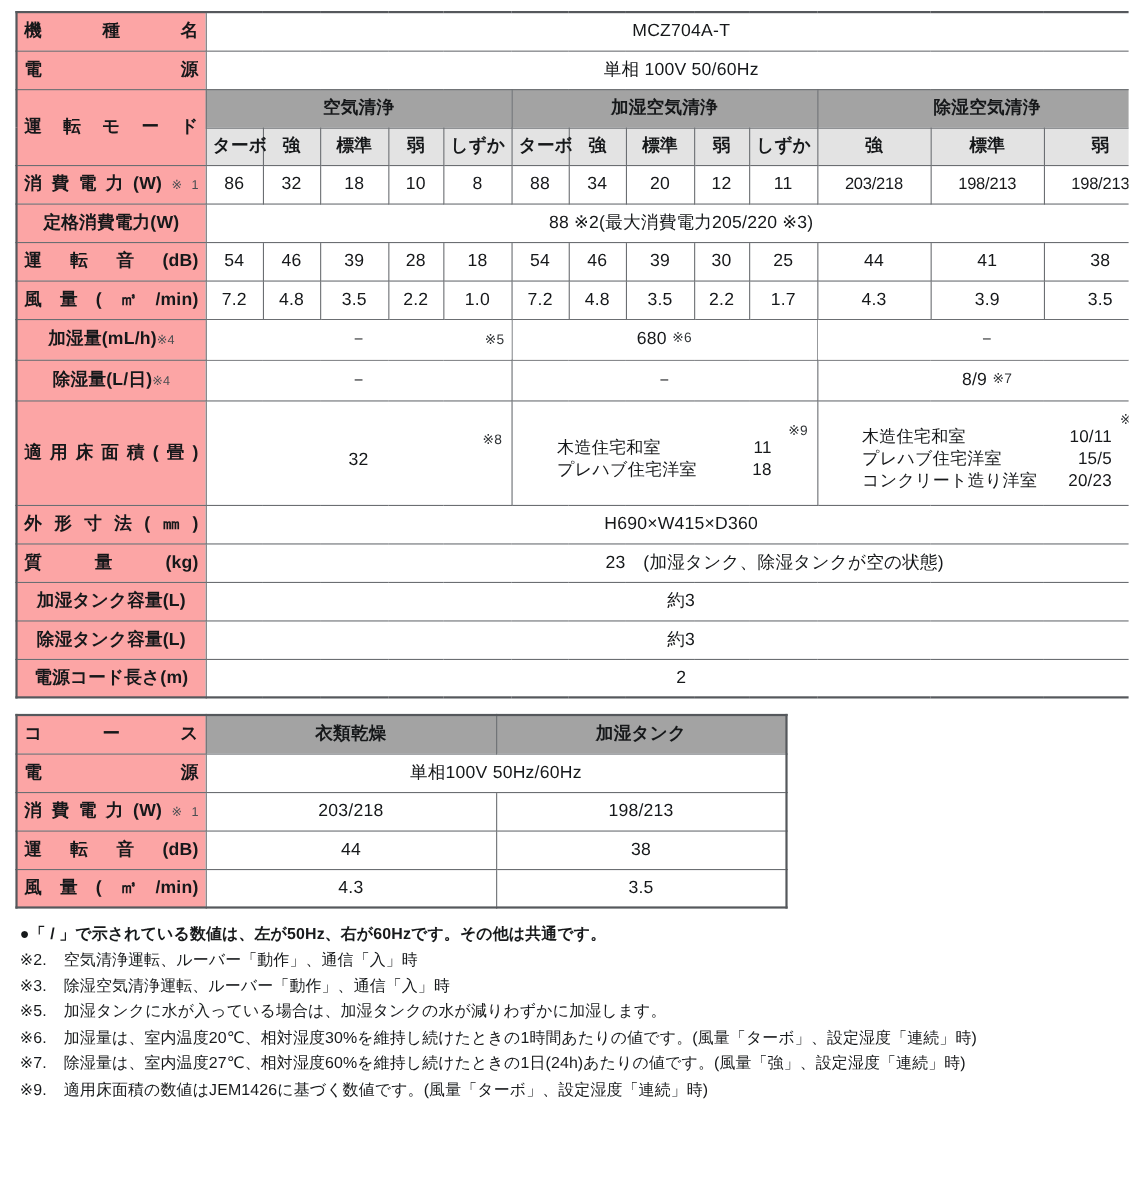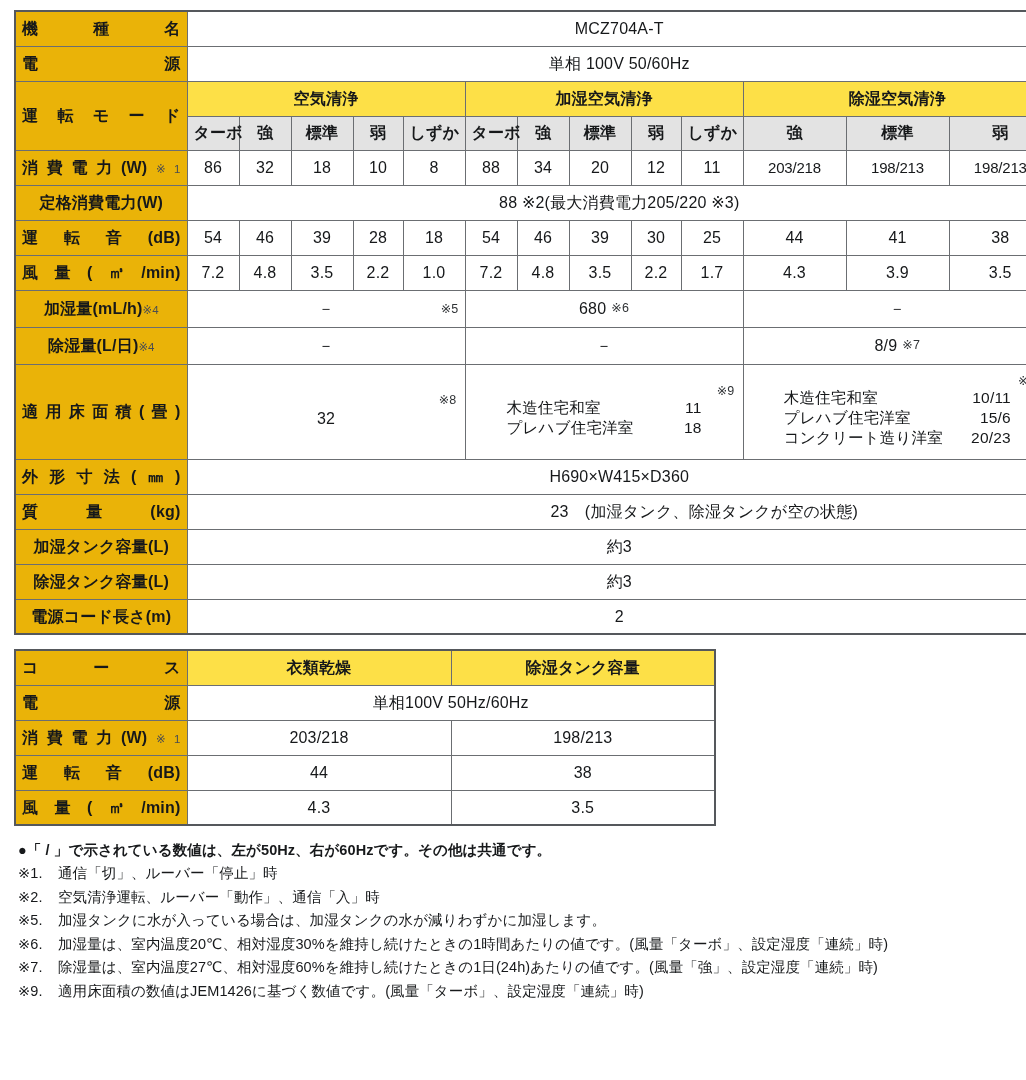--- a/index.html
+++ b/index.html
@@ -29,38 +29,38 @@
     font-size:16px;
     line-height:1.2;
     text-align:center;
     vertical-align:middle;
     color:#16181a;
     white-space:nowrap;
     letter-spacing:0.2px;
   }
   
   td.lbl{
-    background:#eab308;
+    background:#fca5a5;
     font-weight:bold;
     font-size:16.5px;
     padding:0 9px;
     text-align:justify;
     text-align-last:justify;
     letter-spacing:0;
   }
   td.lbl .lw{display:block;}
   td.lbl.noj{text-align-last:center;}
   td.lbl .sup{
     font-weight:normal;
     font-size:11.5px;
     color:#4a4d51;
     letter-spacing:0;
   }
   td.hd{
-    background:#fde047;
+    background:#a3a3a3;
     font-weight:bold;
     font-size:16.5px;
   }
   td.sub{
     background:#e3e3e3;
     font-weight:bold;
     font-size:15.5px;
     padding:0 2px;
   }
   td.val{background:#ffffff;font-size:16px;}
@@ -310,21 +310,21 @@
         <td class="val area" colspan="3">
           <span class="note-tr">※10</span>
           <span class="area-wrap-right">
             <span class="area-rows">
               <span class="area-row">
                 <span class="nm">木造住宅和室</span>
                 <span class="nv">10/11</span>
               </span>
               <span class="area-row">
                 <span class="nm">プレハブ住宅洋室</span>
-                <span class="nv">15/6</span>
+                <span class="nv">15/5</span>
               </span>
               <span class="area-row">
                 <span class="nm">コンクリート造り洋室</span>
                 <span class="nv">20/23</span>
               </span>
             </span>
           </span>
         </td>
       </tr>
 
@@ -373,21 +373,21 @@
       <col class="c-lbl">
       <col style="width:264px">
         <col style="width:264px">
     </colgroup>
     <tbody>
       <tr style="height:35px;">
         <td class="lbl">
             <span class="lw">コース</span>
           </td>
         <td class="hd">衣類乾燥</td>
-        <td class="hd">除湿タンク容量</td>
+        <td class="hd">加湿タンク</td>
       </tr>
       <tr style="height:35px;">
         <td class="lbl">
             <span class="lw">電源</span>
           </td>
         <td class="val" colspan="2">単相100V  50Hz/60Hz</td>
       </tr>
       <tr style="height:35px;">
         <td class="lbl">
           <span class="lw"><span>消費電力(W)</span><span class="sup">※1</span></span>
@@ -408,22 +408,22 @@
           </td>
         <td class="val">4.3</td>
         <td class="val">3.5</td>
       </tr>
     </tbody>
   </table>
 
   <div class="notes">
     <div class="n bul">●「 / 」で示されている数値は、左が50Hz、右が60Hzです。その他は共通です。</div>
 
-    <div class="n"><span class="num">※1.</span><span>通信「切」、ルーバー「停止」時</span></div>
     <div class="n"><span class="num">※2.</span><span>空気清浄運転、ルーバー「動作」、通信「入」時</span></div>
+    <div class="n"><span class="num">※3.</span><span>除湿空気清浄運転、ルーバー「動作」、通信「入」時</span></div>
     <div class="n"><span class="num">※5.</span><span>加湿タンクに水が入っている場合は、加湿タンクの水が減りわずかに加湿します。</span></div>
     <div class="n"><span class="num">※6.</span><span>加湿量は、室内温度20℃、相対湿度30%を維持し続けたときの1時間あたりの値です。(風量「ターボ」、設定湿度「連続」時)</span></div>
     <div class="n"><span class="num">※7.</span><span>除湿量は、室内温度27℃、相対湿度60%を維持し続けたときの1日(24h)あたりの値です。(風量「強」、設定湿度「連続」時)</span></div>
     <div class="n"><span class="num">※9.</span><span>適用床面積の数値はJEM1426に基づく数値です。(風量「ターボ」、設定湿度「連続」時)</span></div>
 
   </div>
 
 </div>
 
 </body></html>

